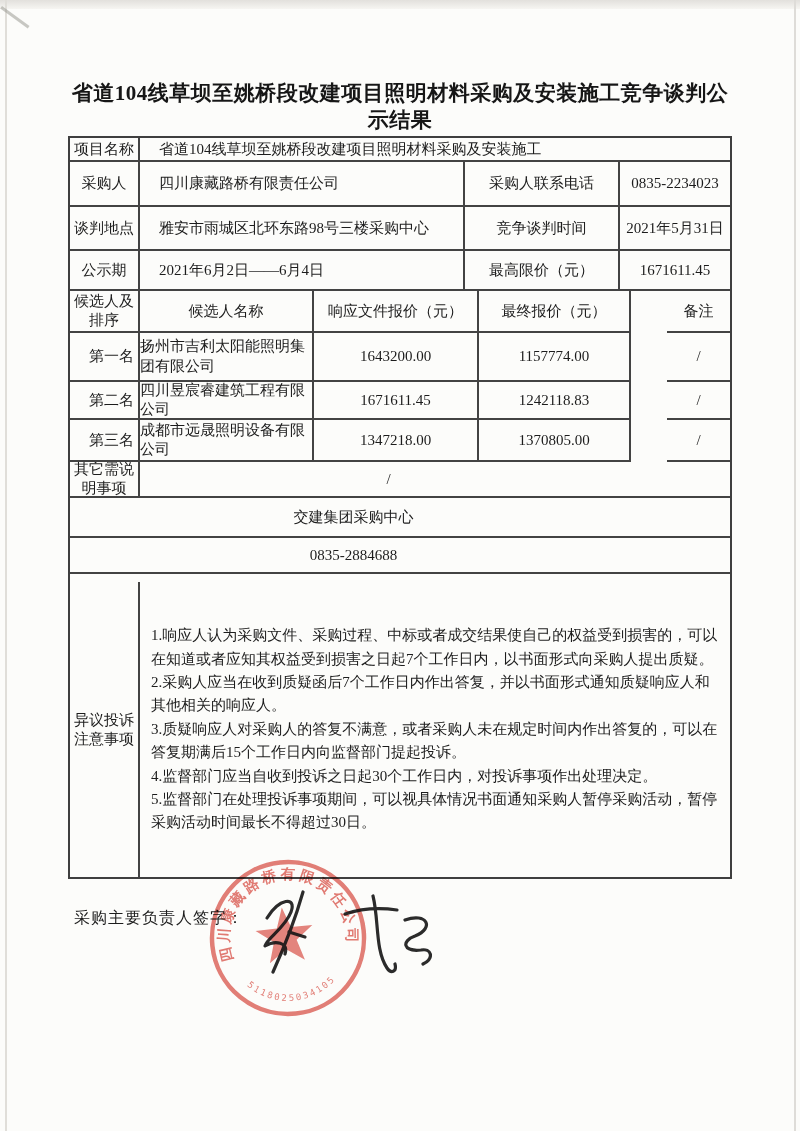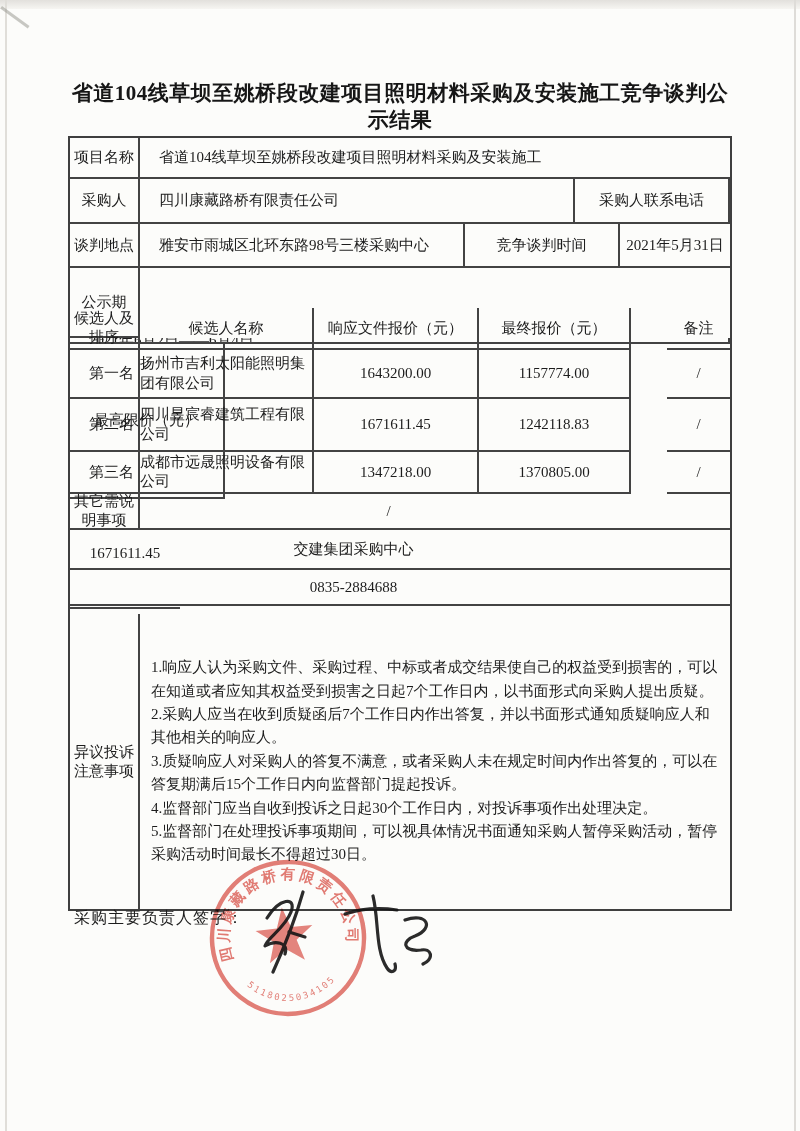--- a/index.html
+++ b/index.html
@@ -49,23 +49,23 @@
   .w-val     { flex:1 1 auto; }
   .w-sublab  { width:155px; flex:0 0 155px; }
   .w-subval  { width:110px; flex:0 0 110px; }
 
   .w-rank  { width:70px;  flex:0 0 70px; }
   .w-name  { width:174px; flex:0 0 174px; }
   .w-p1    { width:165px; flex:0 0 165px; }
   .w-p2    { width:152px; flex:0 0 152px; }
   .w-rem   { flex:1 1 auto;margin-left:36px; }
 
-  .h-r1 { height:41px; }  .h-r2 { height:45px; }  .h-r3 { height:44px; }
-  .h-r4 { height:40px;flex-direction:column; }  .h-r5 { height:42px; }  .h-r6 { height:49px; }
-  .h-r7 { height:53px; }  .h-r8 { height:42px; }  .h-r9 { height:36px; }
+  .h-r1 { height:24px; }  .h-r2 { height:45px; }  .h-r3 { height:44px; }
+  .h-r4 { height:40px; }  .h-r5 { height:42px; }  .h-r6 { height:49px; }
+  .h-r7 { height:38px; }  .h-r8 { height:42px; }  .h-r9 { height:36px; }
   .h-sup { height:84px; } .h-s1 { height:40px; }  .h-s2 { height:36px; }
   .h-r12 { height:295px; }
 
   .shift-left { padding-right:96px; }
   .sup-stack { display:flex; flex-direction:column; flex:1 1 auto; }
   .sup-stack .c { width:100%; }
   .name-cell { justify-content:flex-start; text-align:left; padding-left:0; line-height:1.3; }
 
   .notice-cell { align-items:center; padding:6px 8px 6px 11px; }
   .notice-list p { margin:0; text-align:left; line-height:1.56; font-size:15px; }
@@ -92,20 +92,21 @@
 
     <div class="row h-r1">
       <div class="c w-label">项目名称</div>
       <div class="c w-val left last">省道104线草坝至姚桥段改建项目照明材料采购及安装施工</div>
     </div>
 
     <div class="row h-r2">
       <div class="c w-label">采购人</div>
       <div class="c w-val left">四川康藏路桥有限责任公司</div>
       <div class="c w-sublab">采购人联系电话</div>
+      <div class="c w-subval last">0835-2234023</div>
     </div>
 
     <div class="row h-r3">
       <div class="c w-label">谈判地点</div>
       <div class="c w-val left">雅安市雨城区北环东路98号三楼采购中心</div>
       <div class="c w-sublab">竞争谈判时间</div>
       <div class="c w-subval last">2021年5月31日</div>
     </div>
 
     <div class="row h-r4">

